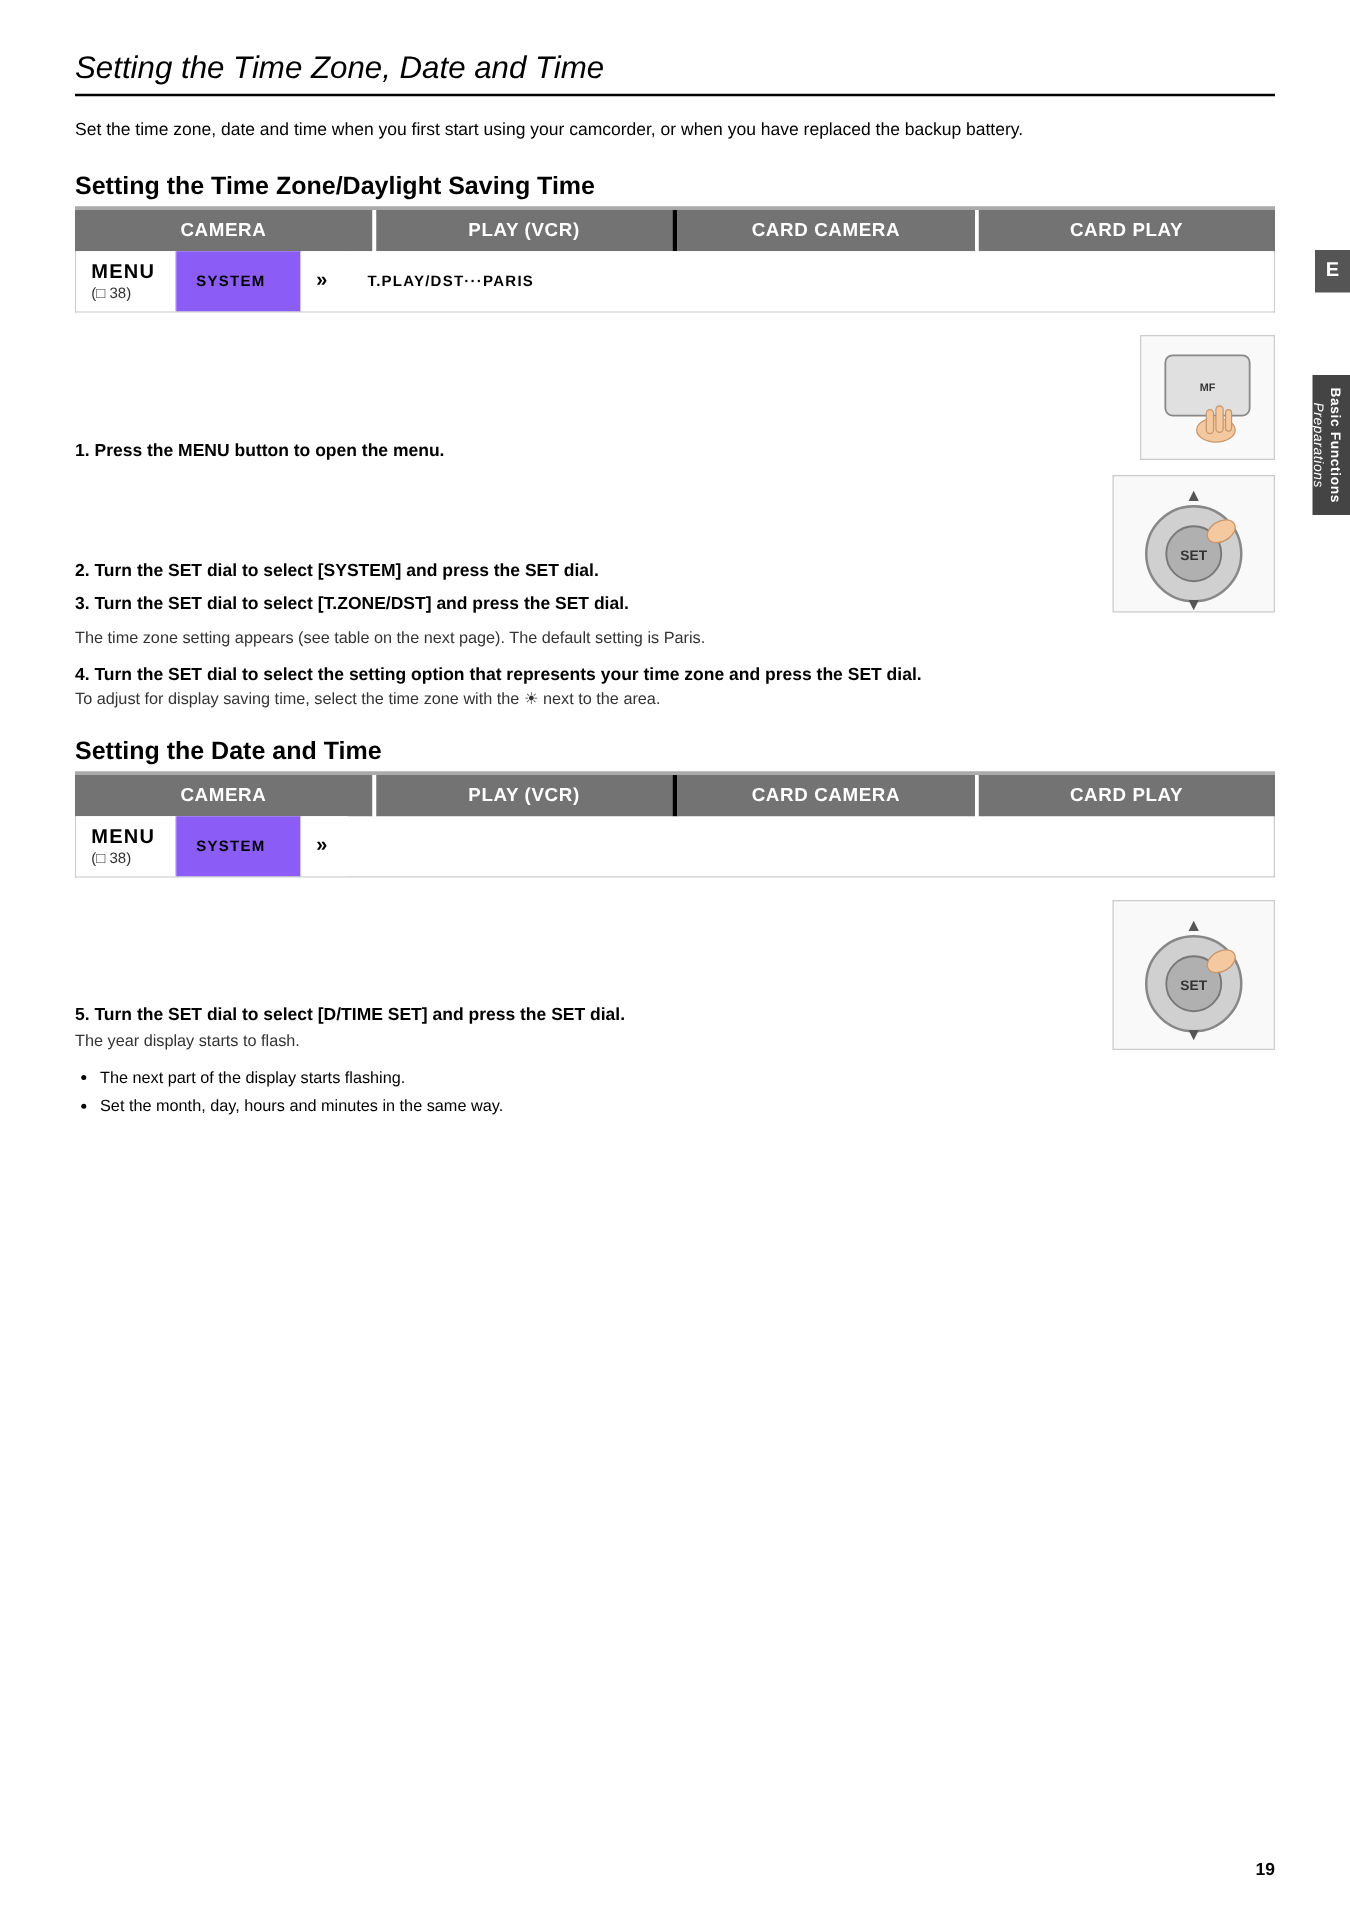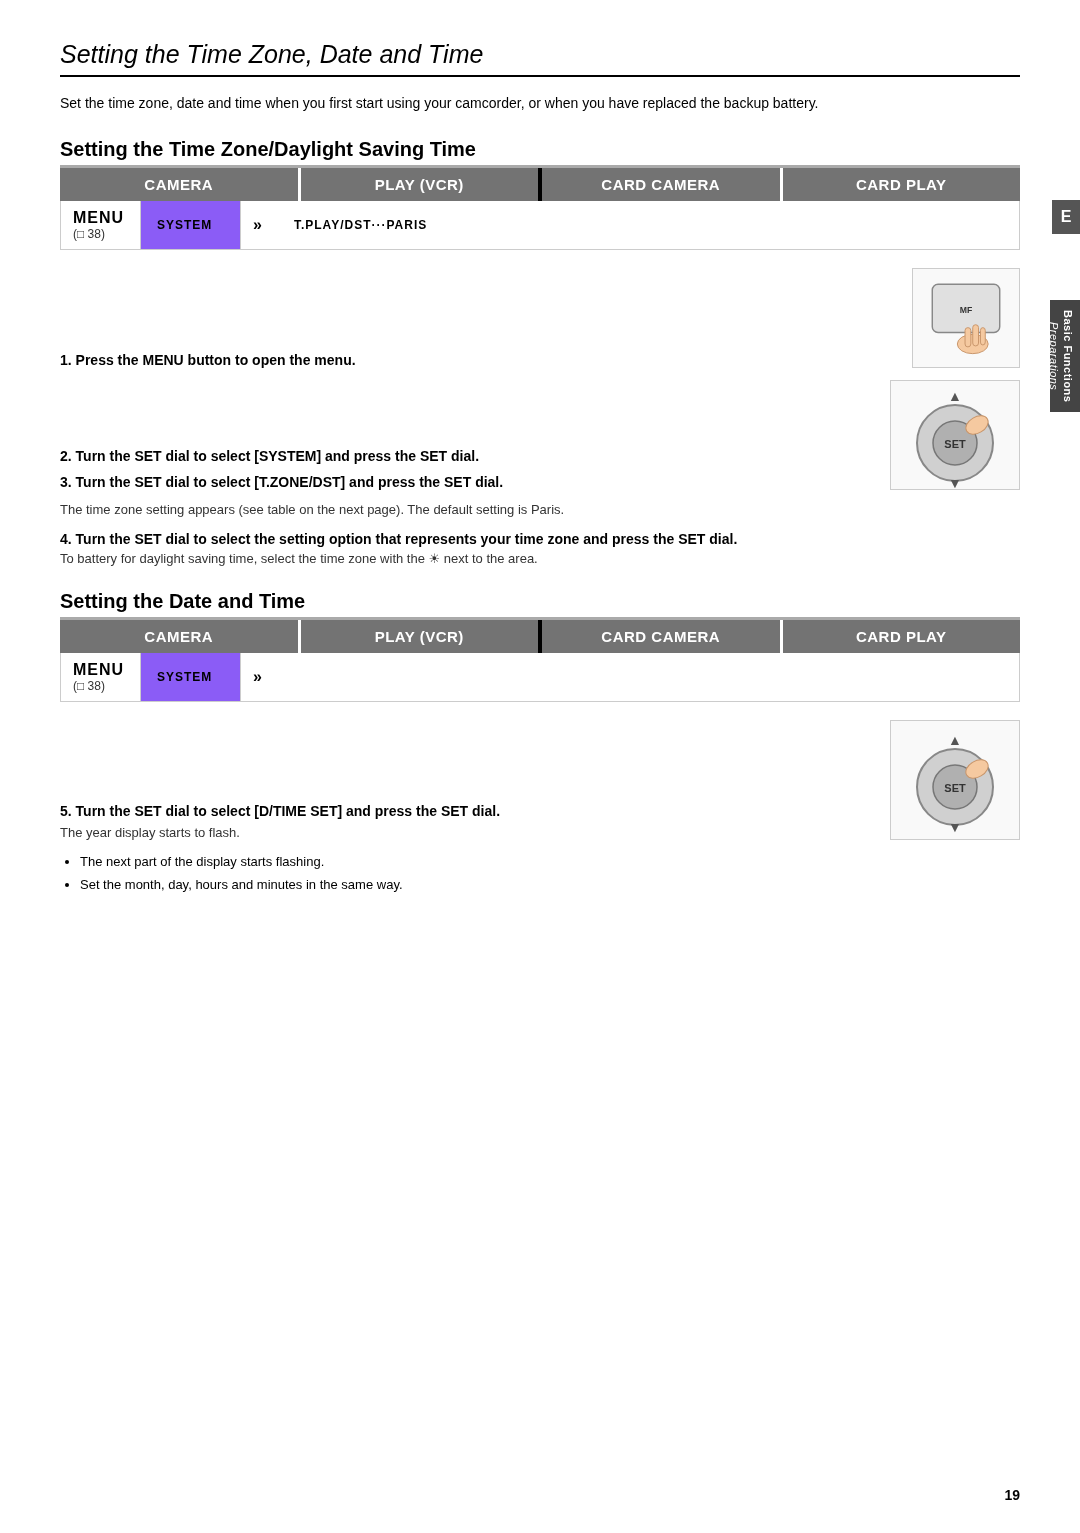--- a/index.html
+++ b/index.html
@@ -304,21 +304,21 @@
       <text x="60" y="105" text-anchor="middle" font-size="14" fill="#555">▼</text>
 
       <ellipse cx="82" cy="42" rx="12" ry="8" fill="#f5c9a0" stroke="#c8956a" stroke-width="1" transform="rotate(-30,82,42)"></ellipse>
     </svg>
   </div>
 </div>
 
 <p class="step-normal" style="margin-bottom:14px;">The time zone setting appears (see table on the next page). The default setting is Paris.</p>
 
 <p class="step-bold"><strong>4. Turn the SET dial to select the setting option that represents your time zone and press the SET dial.</strong></p>
-<p class="step-normal" style="margin-bottom:24px;">To battery for daylight saving time, select the time zone with the ☀ next to the area.</p>
+<p class="step-normal" style="margin-bottom:24px;">To adjust for display saving time, select the time zone with the ☀ next to the area.</p>
 
 <h2 class="section-title">Setting the Date and Time</h2>
 <hr class="section-rule">
 
 <div class="mode-bar">
   <div class="mode-cell">CAMERA</div>
   <div class="mode-divider"></div>
   <div class="mode-cell">PLAY (VCR)</div>
   <div class="mode-divider" style="background:#000;width:4px;"></div>
   <div class="mode-cell">CARD CAMERA</div>

